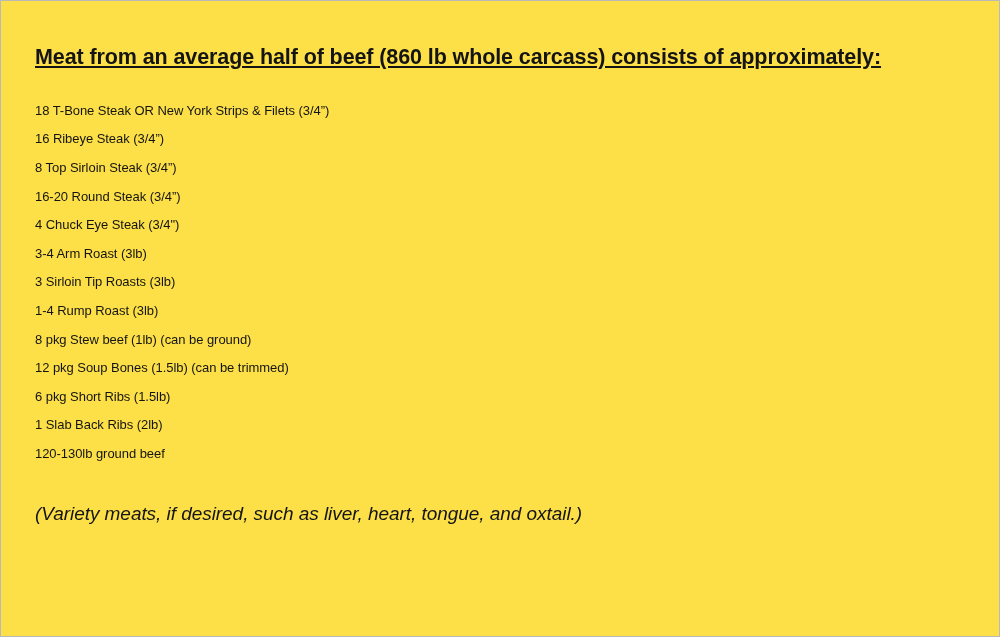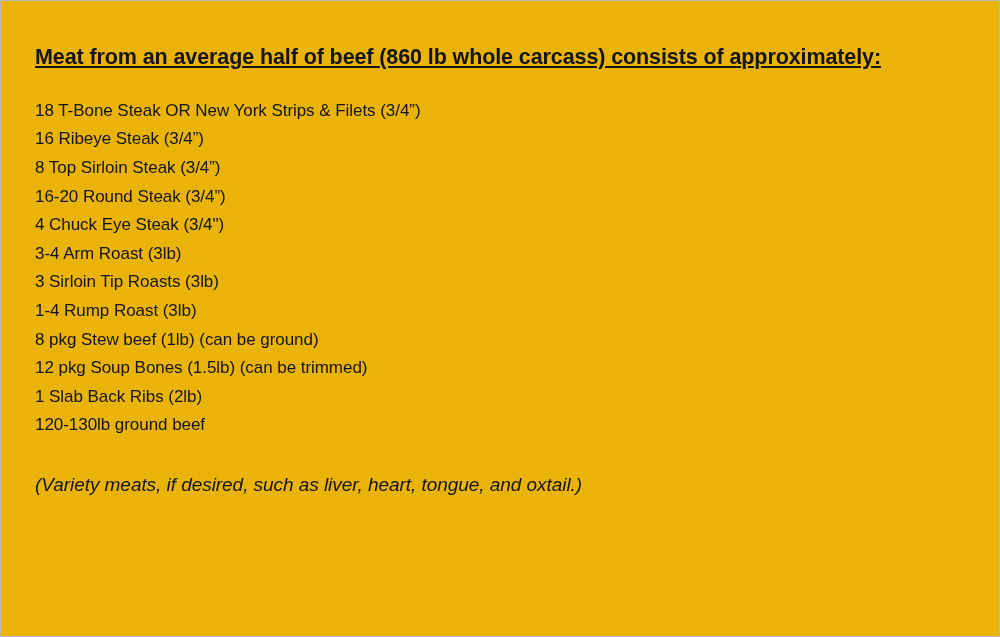--- a/index.html
+++ b/index.html
@@ -13,21 +13,21 @@
     font-family: "Liberation Sans", sans-serif;
     color: #141414;
     overflow: hidden;
   }
   .page {
     position: relative;
     width: 1000px;
     height: 637px;
     box-sizing: border-box;
     border: 1px solid #b9b9b9;
-    background: #eab308;
+    background: #fde047;
   }
   .content {
     position: absolute;
     left: 34px;
     top: 44px;
     right: 30px;
   }
   .doc-title {
     font-size: 21.5px;
     font-weight: bold;
@@ -36,21 +36,21 @@
     line-height: 1.2;
     white-space: nowrap;
     margin: 0 0 26px 0;
   }
   .item-list {
     list-style: none;
     margin: 0;
     padding: 0;
   }
   .item-list li {
-    font-size: 17px;
+    font-size: 13px;
     line-height: 28.6px;
     letter-spacing: -0.05px;
     white-space: nowrap;
   }
   .note {
     margin-top: 34px;
     font-size: 19px;
     font-style: italic;
     letter-spacing: -0.05px;
     white-space: nowrap;
@@ -68,20 +68,21 @@
       <li>18 T-Bone Steak OR New York Strips &amp; Filets (3/4”)</li>
       <li>16 Ribeye Steak (3/4”)</li>
       <li>8 Top Sirloin Steak (3/4”)</li>
       <li>16-20 Round Steak (3/4”)</li>
       <li>4 Chuck Eye Steak (3/4")</li>
       <li>3-4 Arm Roast (3lb)</li>
       <li>3 Sirloin Tip Roasts (3lb)</li>
       <li>1-4 Rump Roast (3lb)</li>
       <li>8 pkg Stew beef (1lb) (can be ground)</li>
       <li>12 pkg Soup Bones (1.5lb) (can be trimmed)</li>
+      <li>6 pkg Short Ribs (1.5lb)</li>
       <li>1 Slab Back Ribs (2lb)</li>
       <li>120-130lb ground beef</li>
     </ul>
 
     <p class="note">(Variety meats, if desired, such as liver, heart, tongue, and oxtail.)</p>
 
   </div>
 </div>
 
 </body></html>

